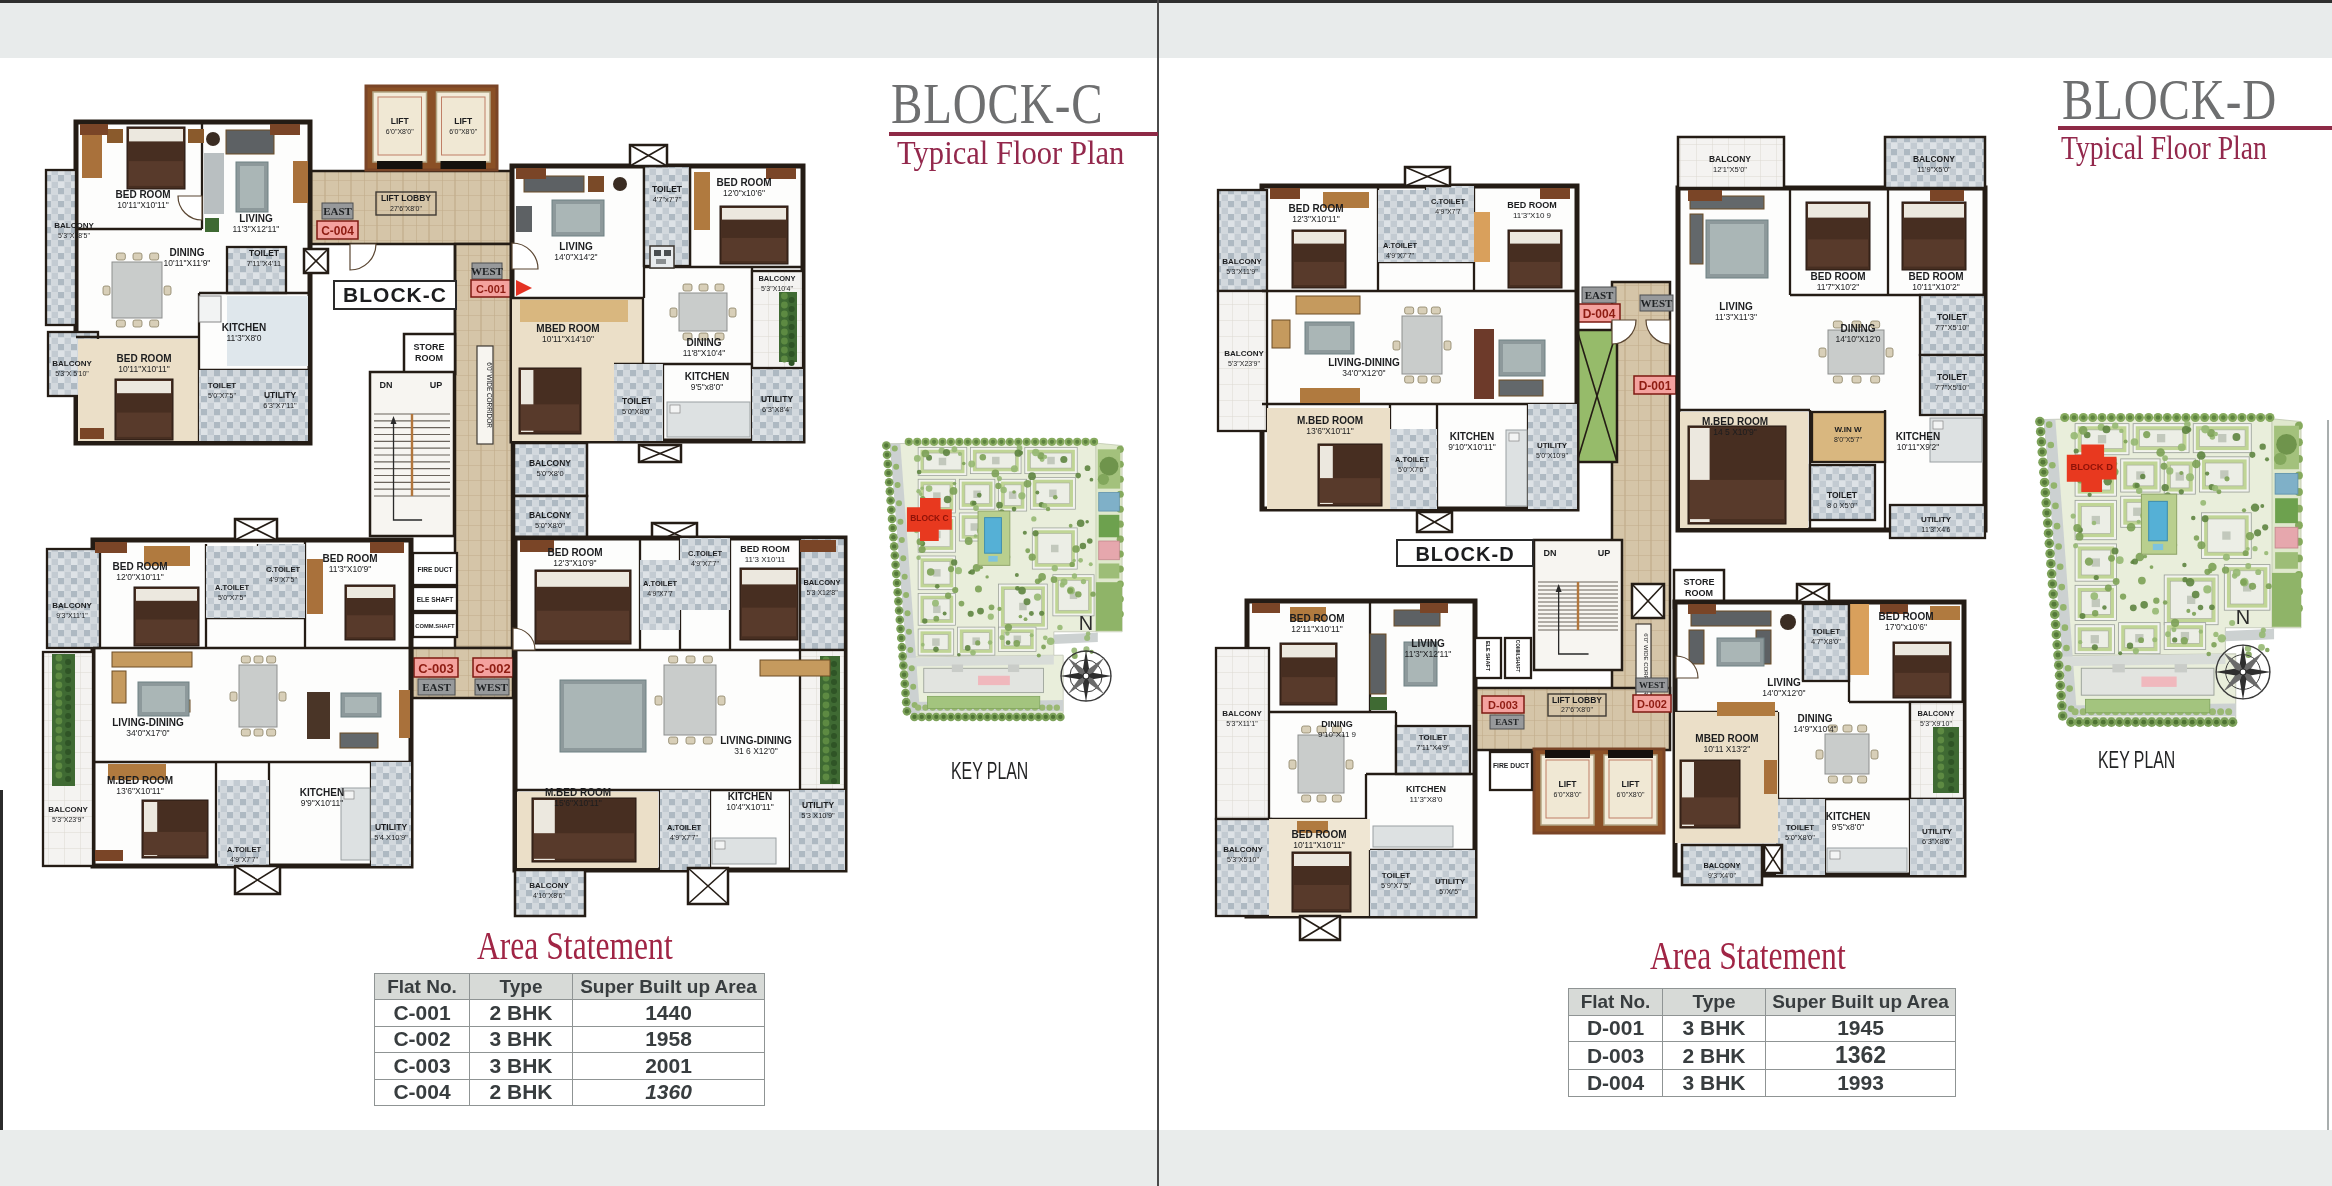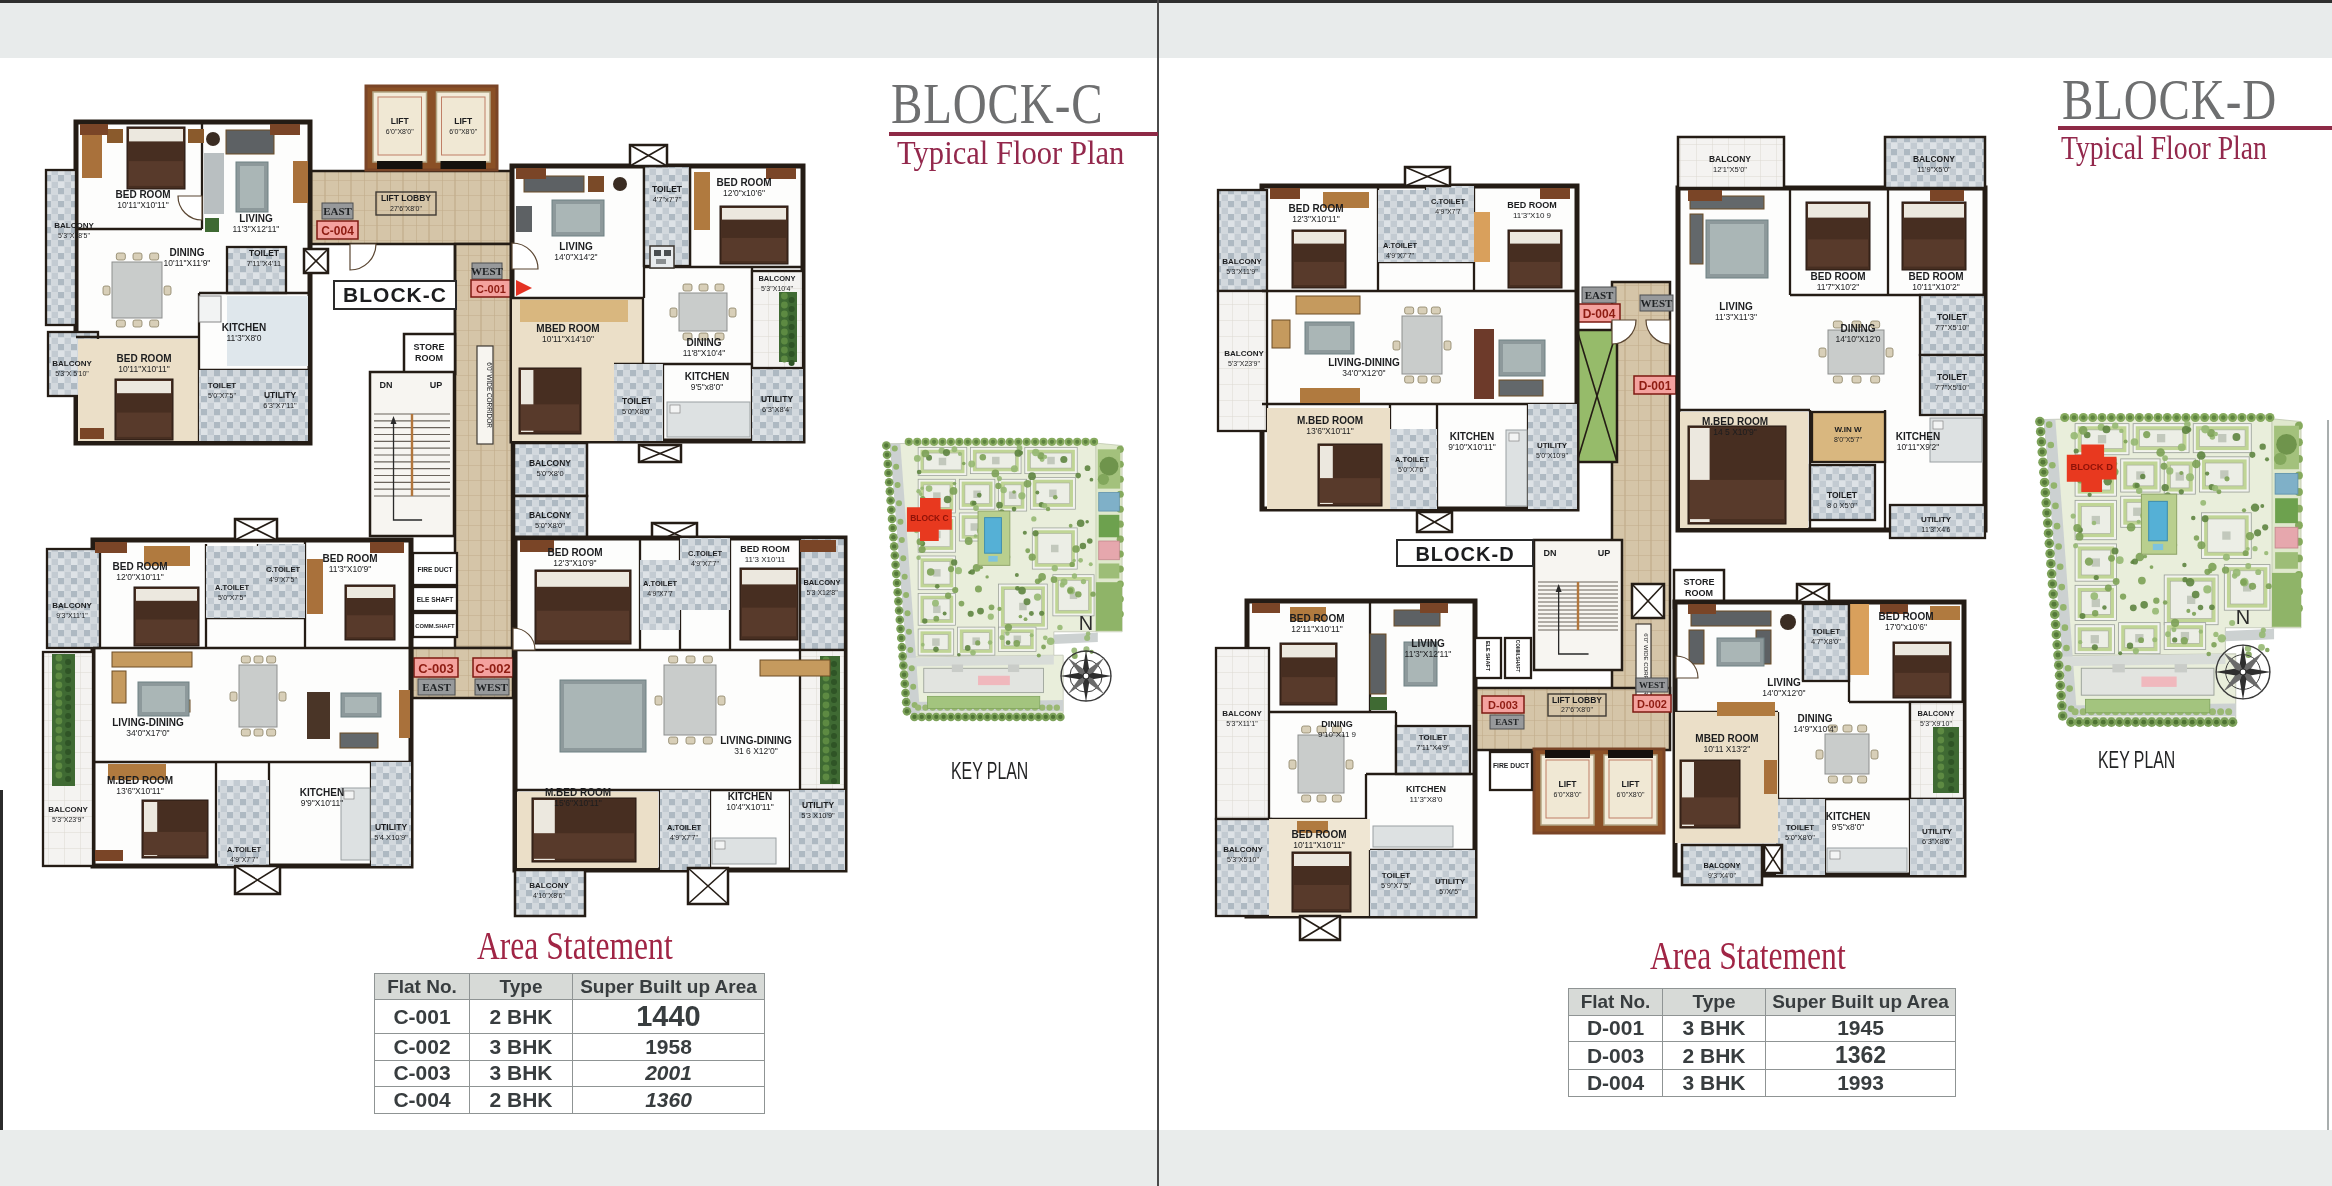--- a/index.html
+++ b/index.html
@@ -31,31 +31,31 @@
 <table class="area abs" style="left:374px;top:973px;">
       <tbody>
         <tr>
           <th style="width:94px;height:25.4px;font-size:19px;">Flat No.</th>
           <th style="width:102px;height:25.4px;font-size:19px;">Type</th>
           <th style="width:191px;height:25.4px;font-size:19px;">Super Built up Area</th>
         </tr>
         <tr>
           <td style="width:94px;height:25.4px;font-size:21px;">C-001</td>
           <td style="width:102px;height:25.4px;font-size:21px;">2 BHK</td>
-          <td style="width:191px;height:25.4px;font-size:29px;">1440</td>
+          <td style="width:191px;height:25.4px;font-size:21px;">1440</td>
         </tr>
         <tr>
           <td style="width:94px;height:25.4px;font-size:21px;">C-002</td>
           <td style="width:102px;height:25.4px;font-size:21px;">3 BHK</td>
           <td style="width:191px;height:25.4px;font-size:21px;">1958</td>
         </tr>
         <tr>
           <td style="width:94px;height:25.4px;font-size:21px;">C-003</td>
           <td style="width:102px;height:25.4px;font-size:21px;">3 BHK</td>
-          <td style="width:191px;height:25.4px;font-size:21px;font-style:italic;">2001</td>
+          <td style="width:191px;height:25.4px;font-size:21px;">2001</td>
         </tr>
         <tr>
           <td style="width:94px;height:25.4px;font-size:21px;">C-004</td>
           <td style="width:102px;height:25.4px;font-size:21px;">2 BHK</td>
           <td style="width:191px;height:25.4px;font-size:21px;font-style:italic;">1360</td>
         </tr>
       </tbody>
     </table>
 <table class="area abs" style="left:1568px;top:988px;">
       <tbody>

